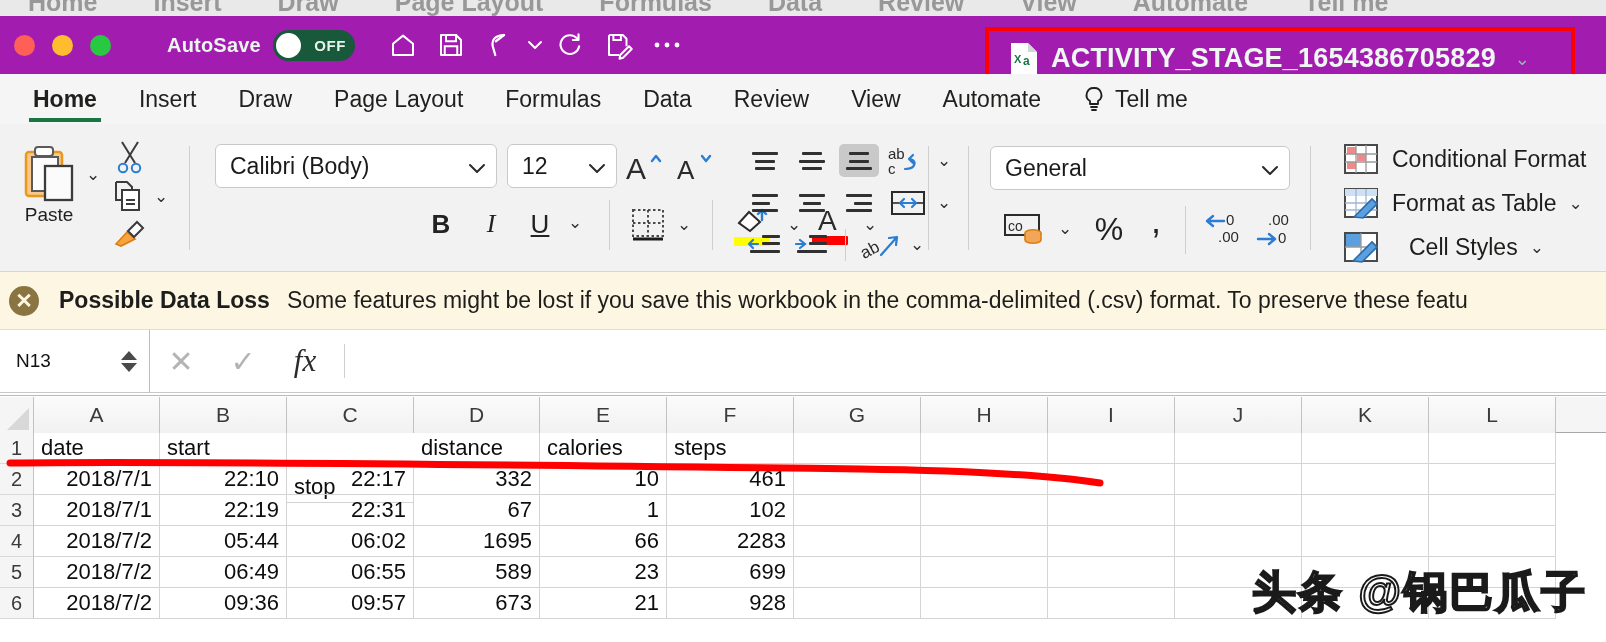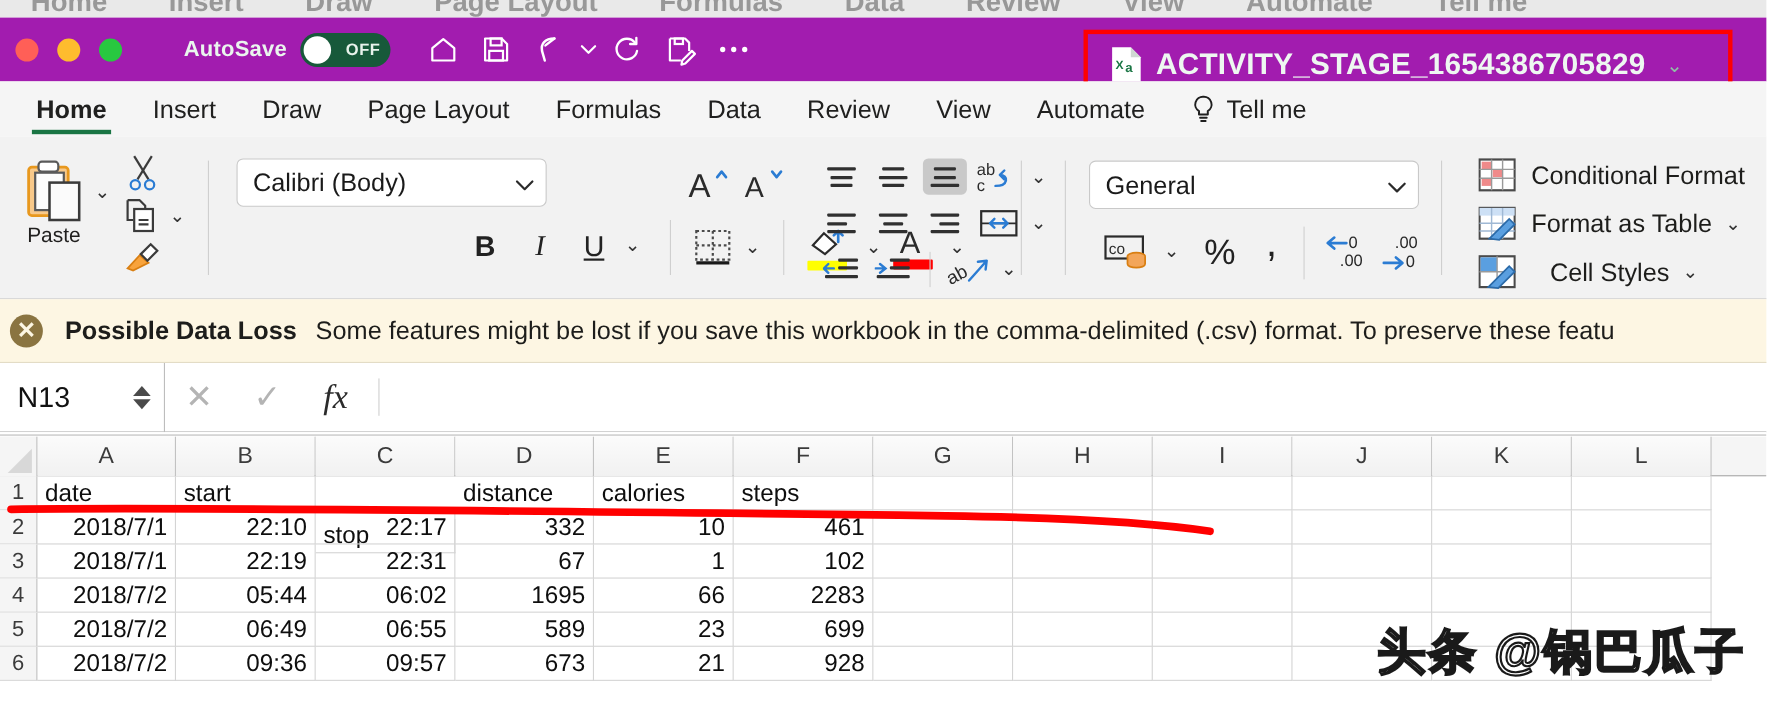--- a/index.html
+++ b/index.html
@@ -148,21 +148,21 @@
   .formulabar {
     position: absolute; top: 330px; left: 0; width: 1606px; height: 63px;
     background: #ffffff; border-bottom: 1px solid #c8c8c8;
     display: flex; align-items: center;
   }
   .namebox {
     width: 150px; height: 63px; border-right: 1px solid #bdbdbd;
     display: flex; align-items: center; justify-content: space-between;
     padding: 0 12px 0 16px;
   }
-  .namebox-val { font-size: 26px; color: #111; }
+  .namebox-val { font-size: 19px; color: #111; }
   .spin { display: flex; flex-direction: column; gap: 3px; align-items: center; }
   .spin i { display:block; width:0; height:0; border-left:8px solid transparent; border-right:8px solid transparent; }
   .spin .up { border-bottom: 9px solid #4a4a4a; }
   .spin .dn { border-top: 9px solid #4a4a4a; }
   .fb-btn { width: 62px; height: 63px; display:flex; align-items:center; justify-content:center; font-size: 30px; color: #b4b4b4; }
   .fb-fx { font-family: "Liberation Serif", serif; font-style: italic; font-size: 31px; color: #2b2b2b; }
   .fb-divider { width: 1px; height: 34px; background: #cfcfcf; margin-left: 8px; }
   .fb-input { flex: 1; height: 63px; }
 
   
@@ -394,20 +394,28 @@
             <path d="M15 13 L24 4 L30 10 L21 19 Z" fill="#ffffff" stroke="#3b3b3b" stroke-width="2"></path>
           </svg>
         </span>
       </div>
       <div class="sep" style="left:189px;"></div>
     </div>
 
     <div class="rgroup" style="left:200px; width:480px;">
       <div class="combo" style="position:absolute; left:15px; top:20px; width:282px; height:44px;">
         <span class="cv">Calibri (Body)</span>
+        <span>
+          <svg width="18" height="12" viewBox="0 0 18 12" fill="none" stroke="#2a2a2a" stroke-width="2">
+              <path d="M2 3 L9 10 L16 3" stroke-linecap="round" stroke-linejoin="round"></path>
+            </svg>
+        </span>
+      </div>
+      <div class="combo" style="position:absolute; left:307px; top:20px; width:110px; height:44px;">
+        <span class="cv">12</span>
         <span>
           <svg width="18" height="12" viewBox="0 0 18 12" fill="none" stroke="#2a2a2a" stroke-width="2">
               <path d="M2 3 L9 10 L16 3" stroke-linecap="round" stroke-linejoin="round"></path>
             </svg>
         </span>
       </div>
       <span class="icon-btn" style="position:absolute; left:422px; top:22px; width:44px; height:42px;">
         <svg width="40" height="40" viewBox="0 0 40 40">
           <text x="2" y="32" font-family="Liberation Sans, sans-serif" font-size="30" fill="#2b2b2b">A</text>
           <path d="M28 14 L32 9 L36 14" fill="none" stroke="#2b7cd3" stroke-width="2.4" stroke-linecap="round" stroke-linejoin="round"></path>

